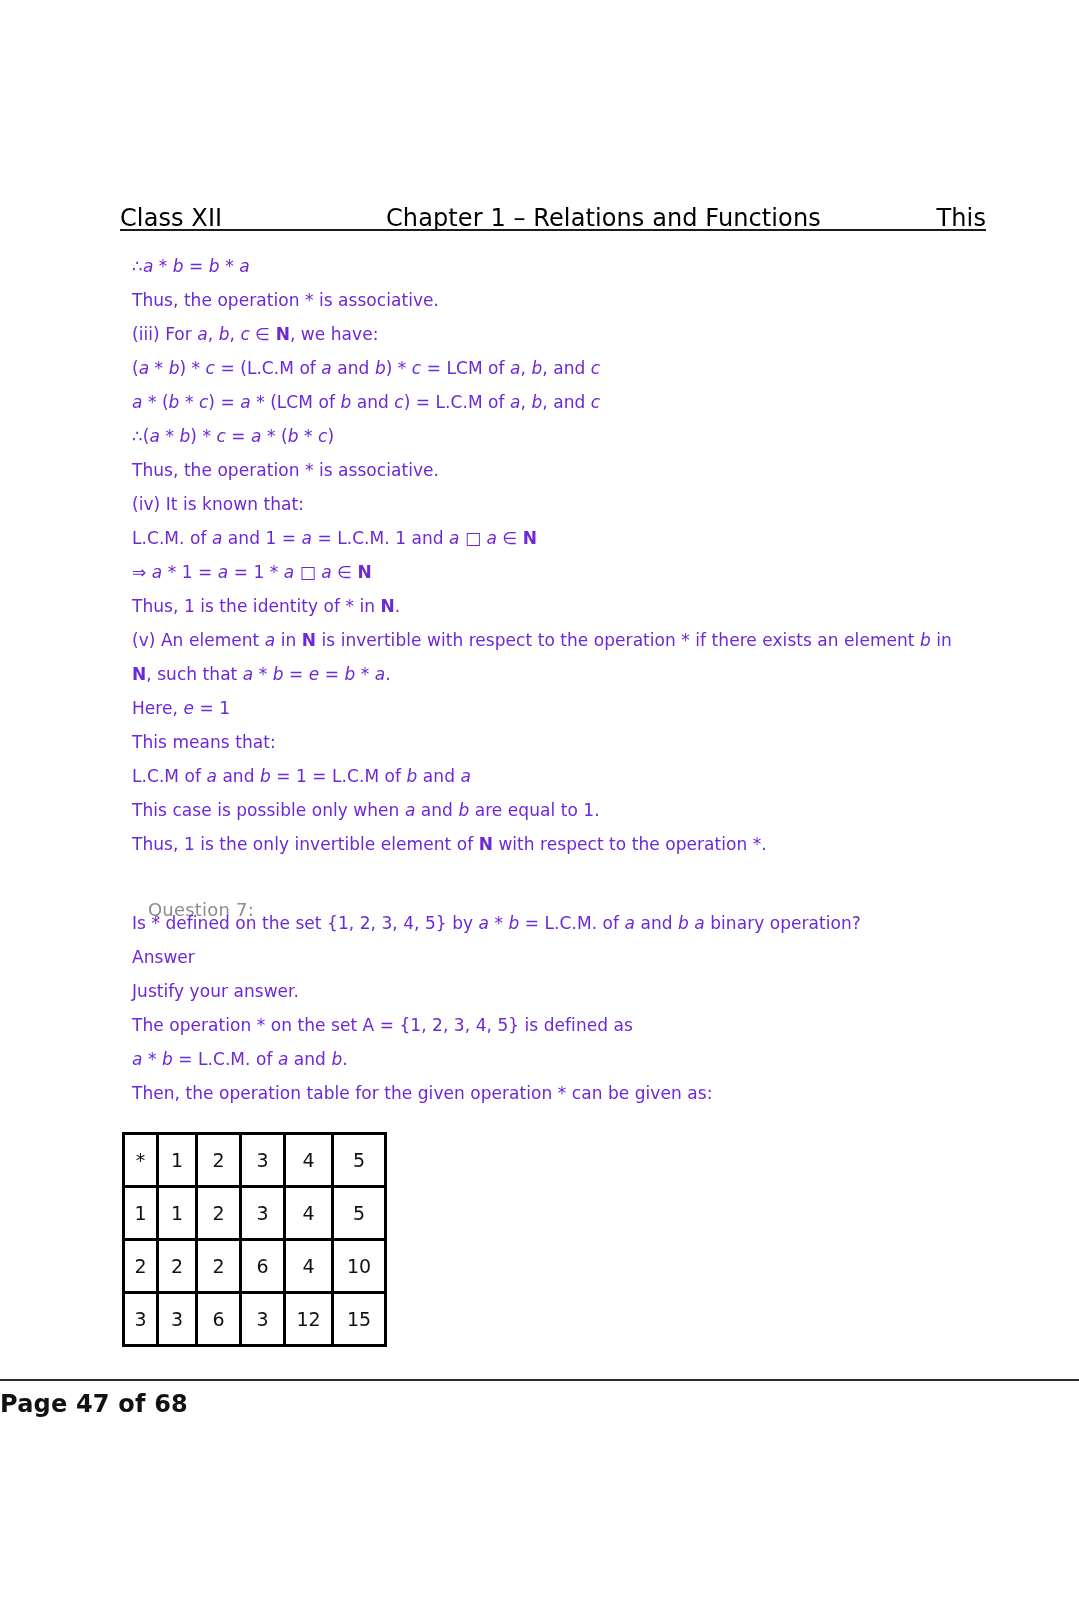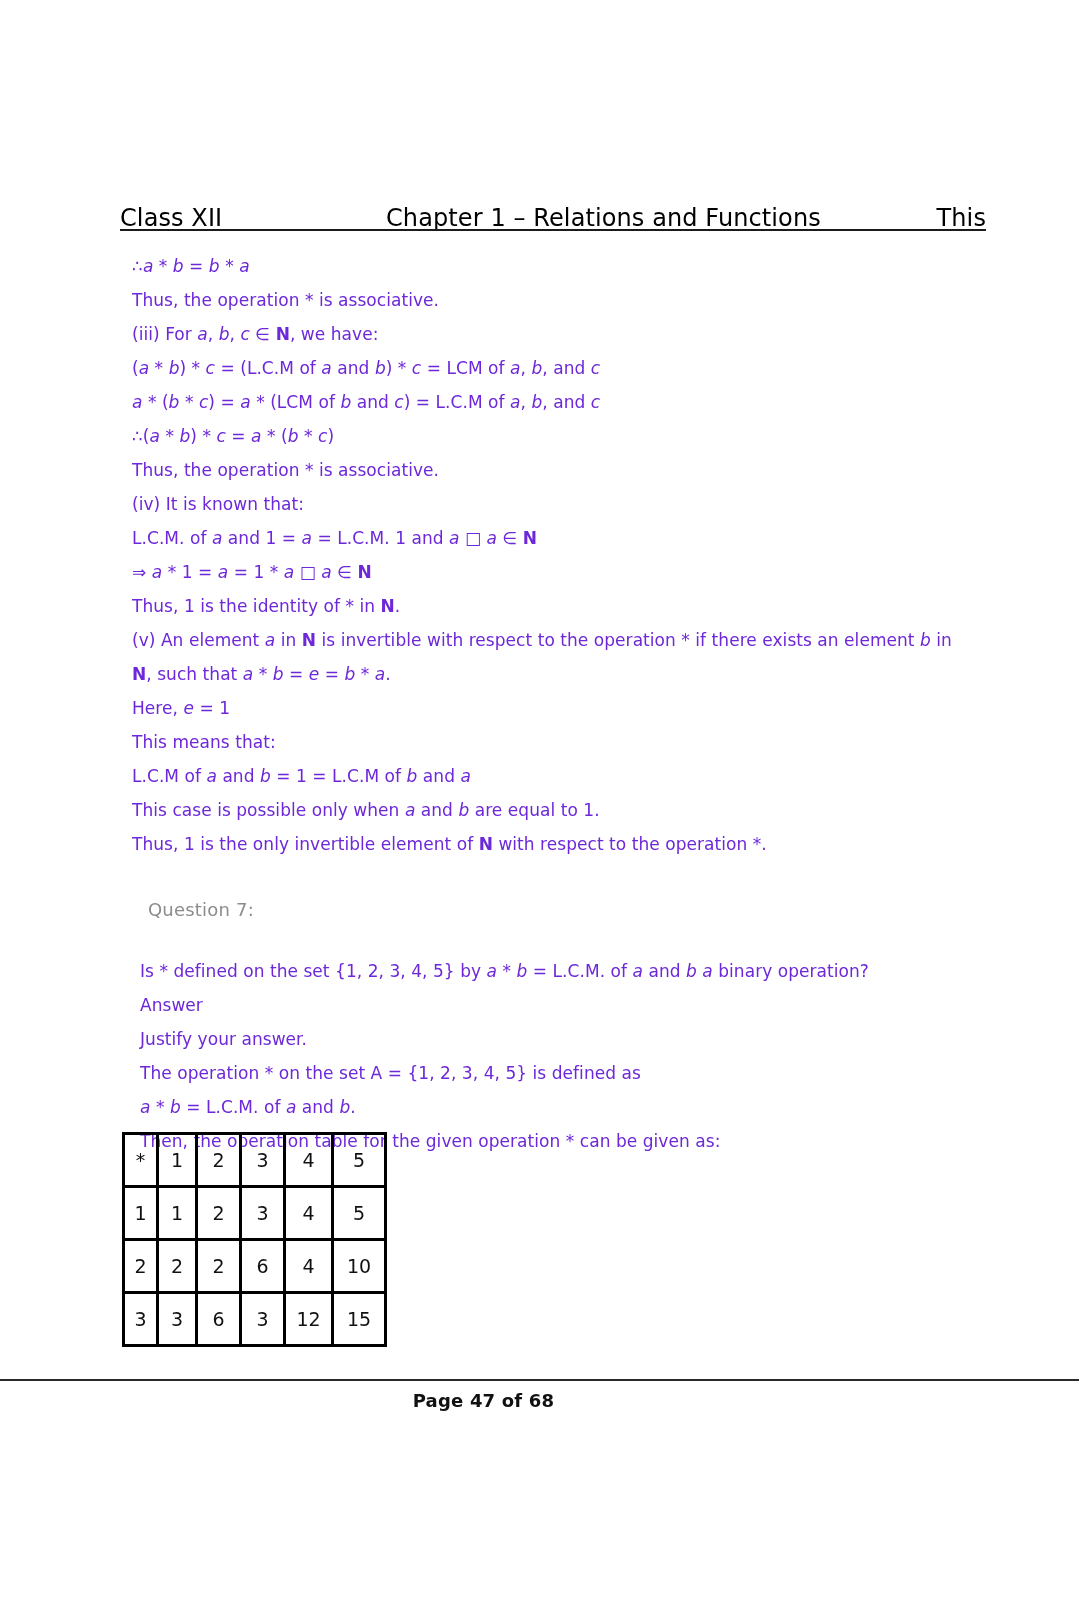--- a/index.html
+++ b/index.html
@@ -77,23 +77,22 @@
     font-weight: 400;
     color: #8c8c8c;
     letter-spacing: 0.2px;
     line-height: 28px;
     margin-left: 16px;
   }
 
   .q-block {
     position: absolute;
     left: 132px;
-    top: 954px;
+    top: 906px;
     width: 845px;
-    margin-left: 8px;
   }
 
   
   .op-table-wrap {
     position: absolute;
     left: 122px;
     top: 1132px;
   }
   table.op-table {
     border-collapse: collapse;
@@ -123,22 +122,21 @@
     top: 1379px;
     width: 1079px;
     height: 0;
     border-top: 2px solid #2a2a2a;
   }
   .footer-text {
     position: absolute;
     left: 0;
     top: 1390px;
     width: 967px;
-    text-align: center;
-    font-size: 18px;
+    font-size: 24px;
     font-weight: 700;
     color: #111111;
     letter-spacing: 0.2px;
   }
 </style>
 </head>
 <body>
 
 <div class="page">
 

